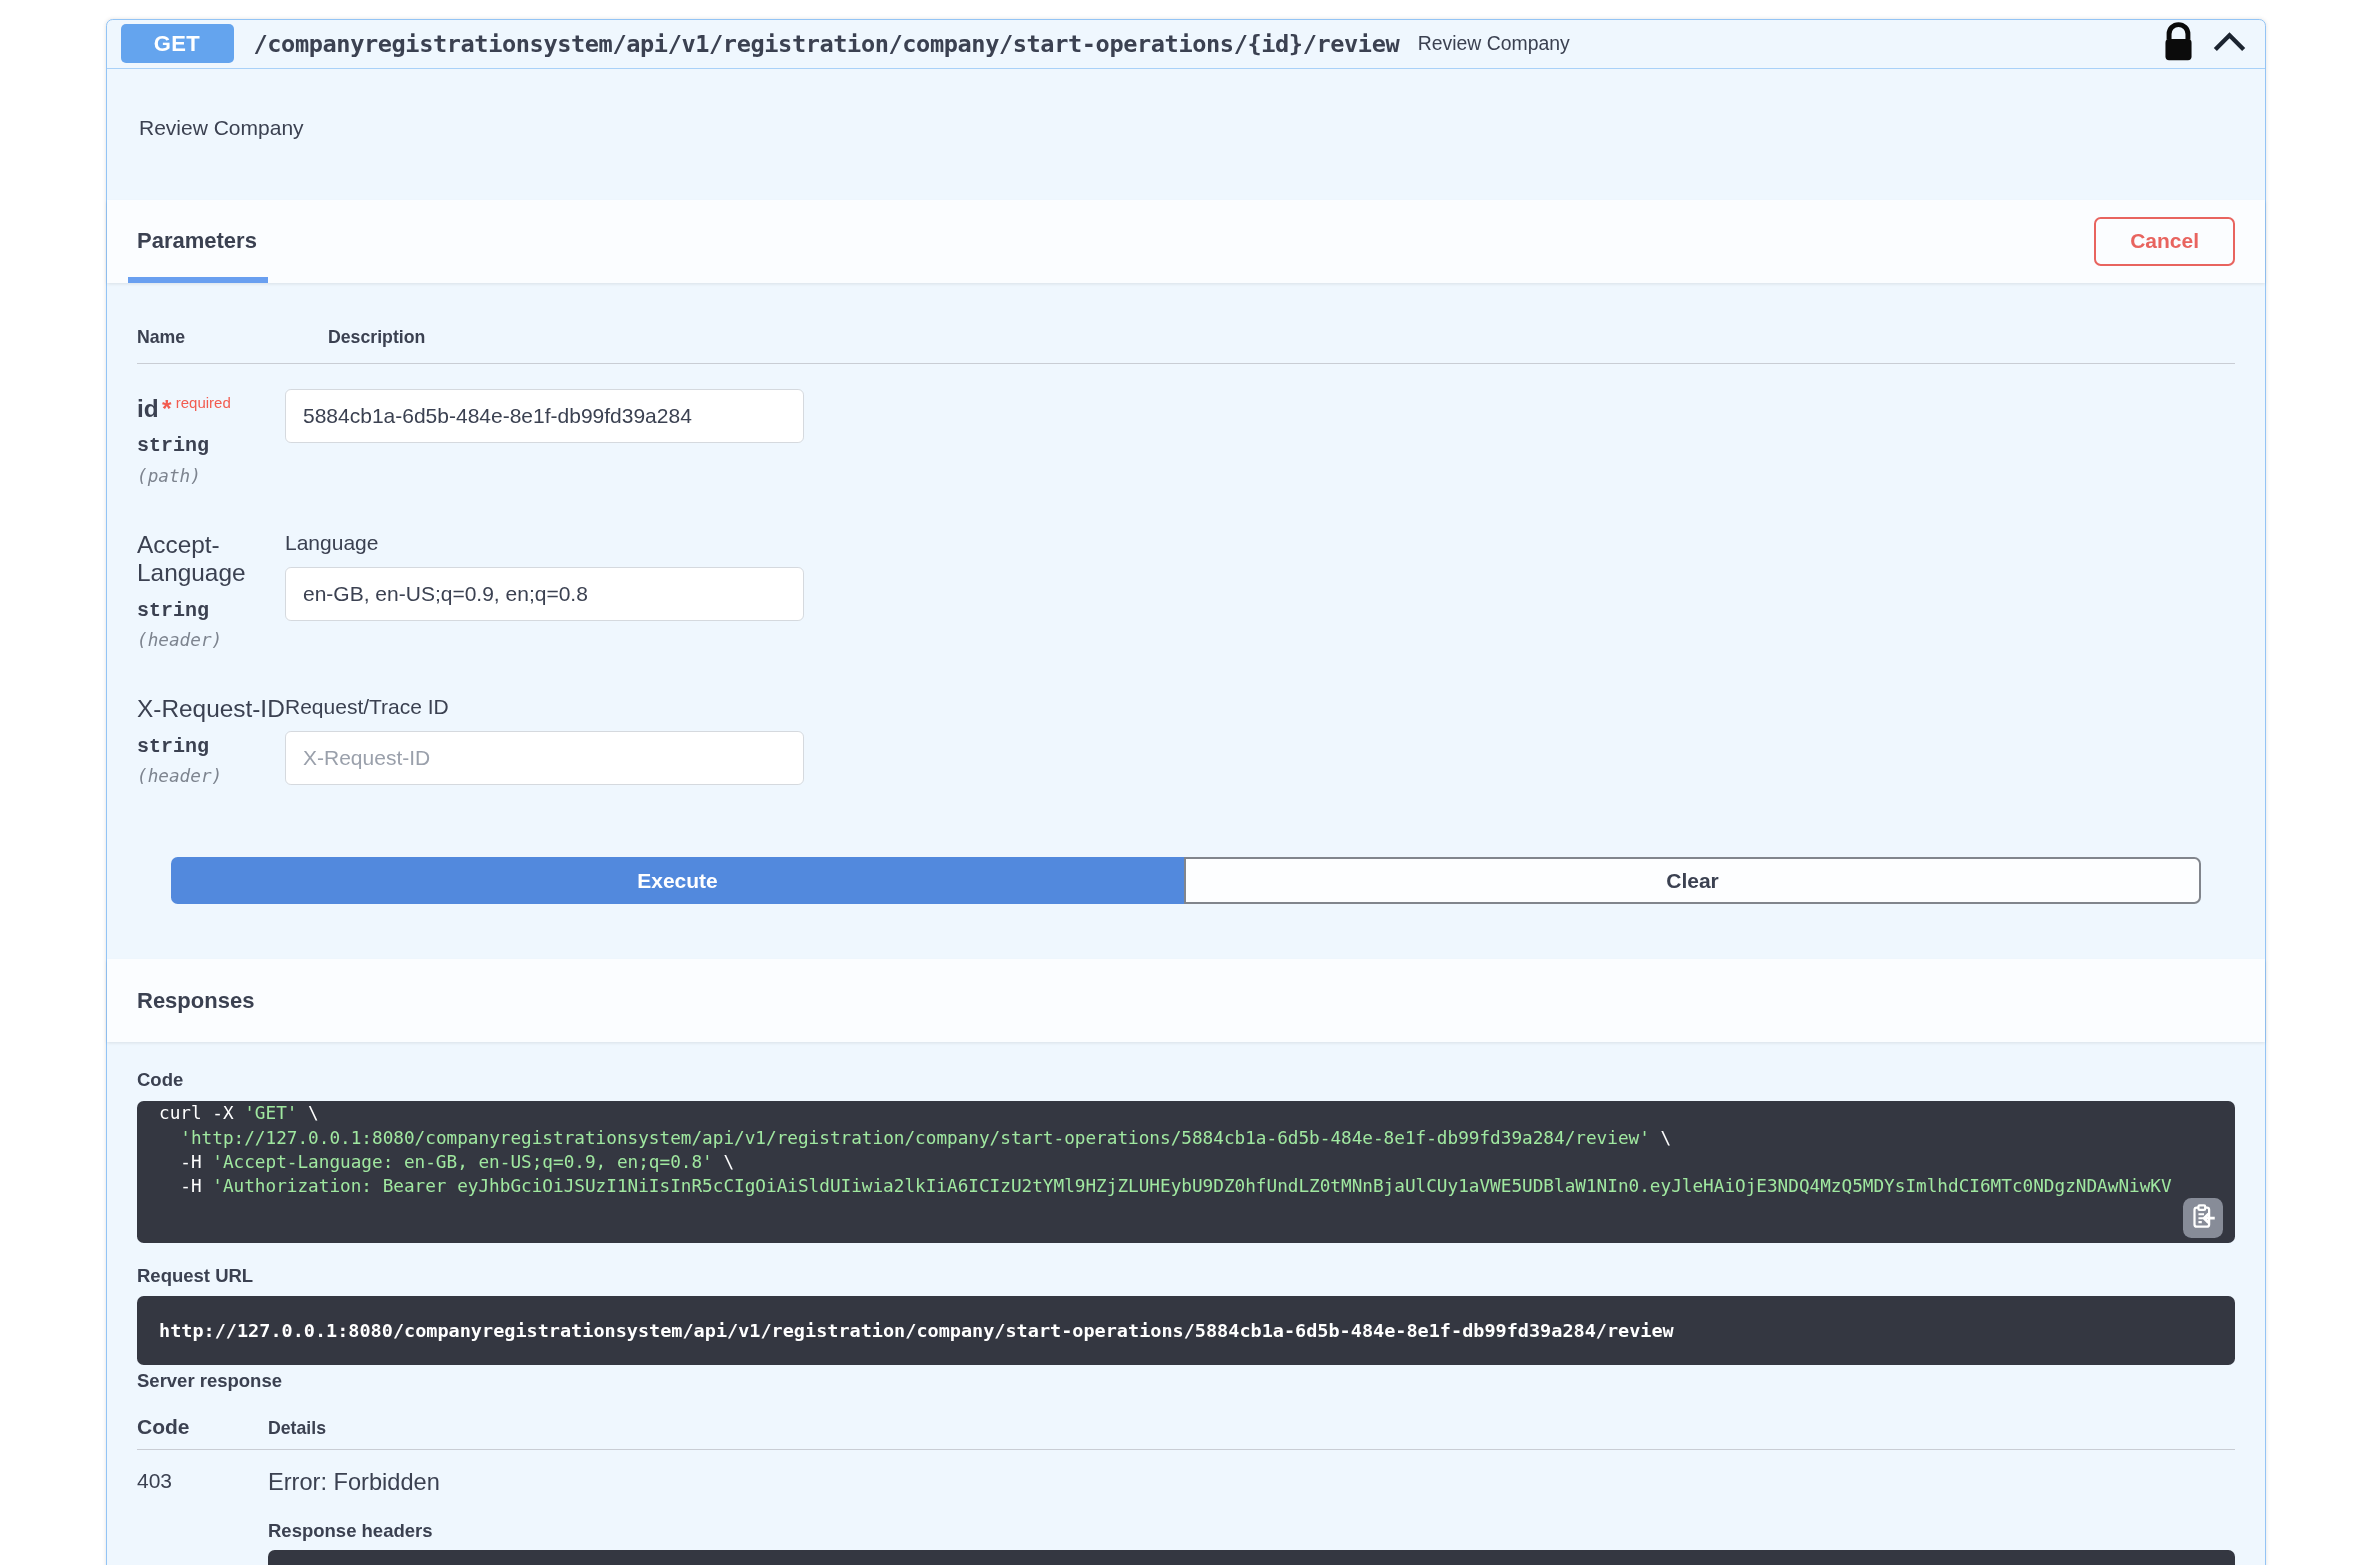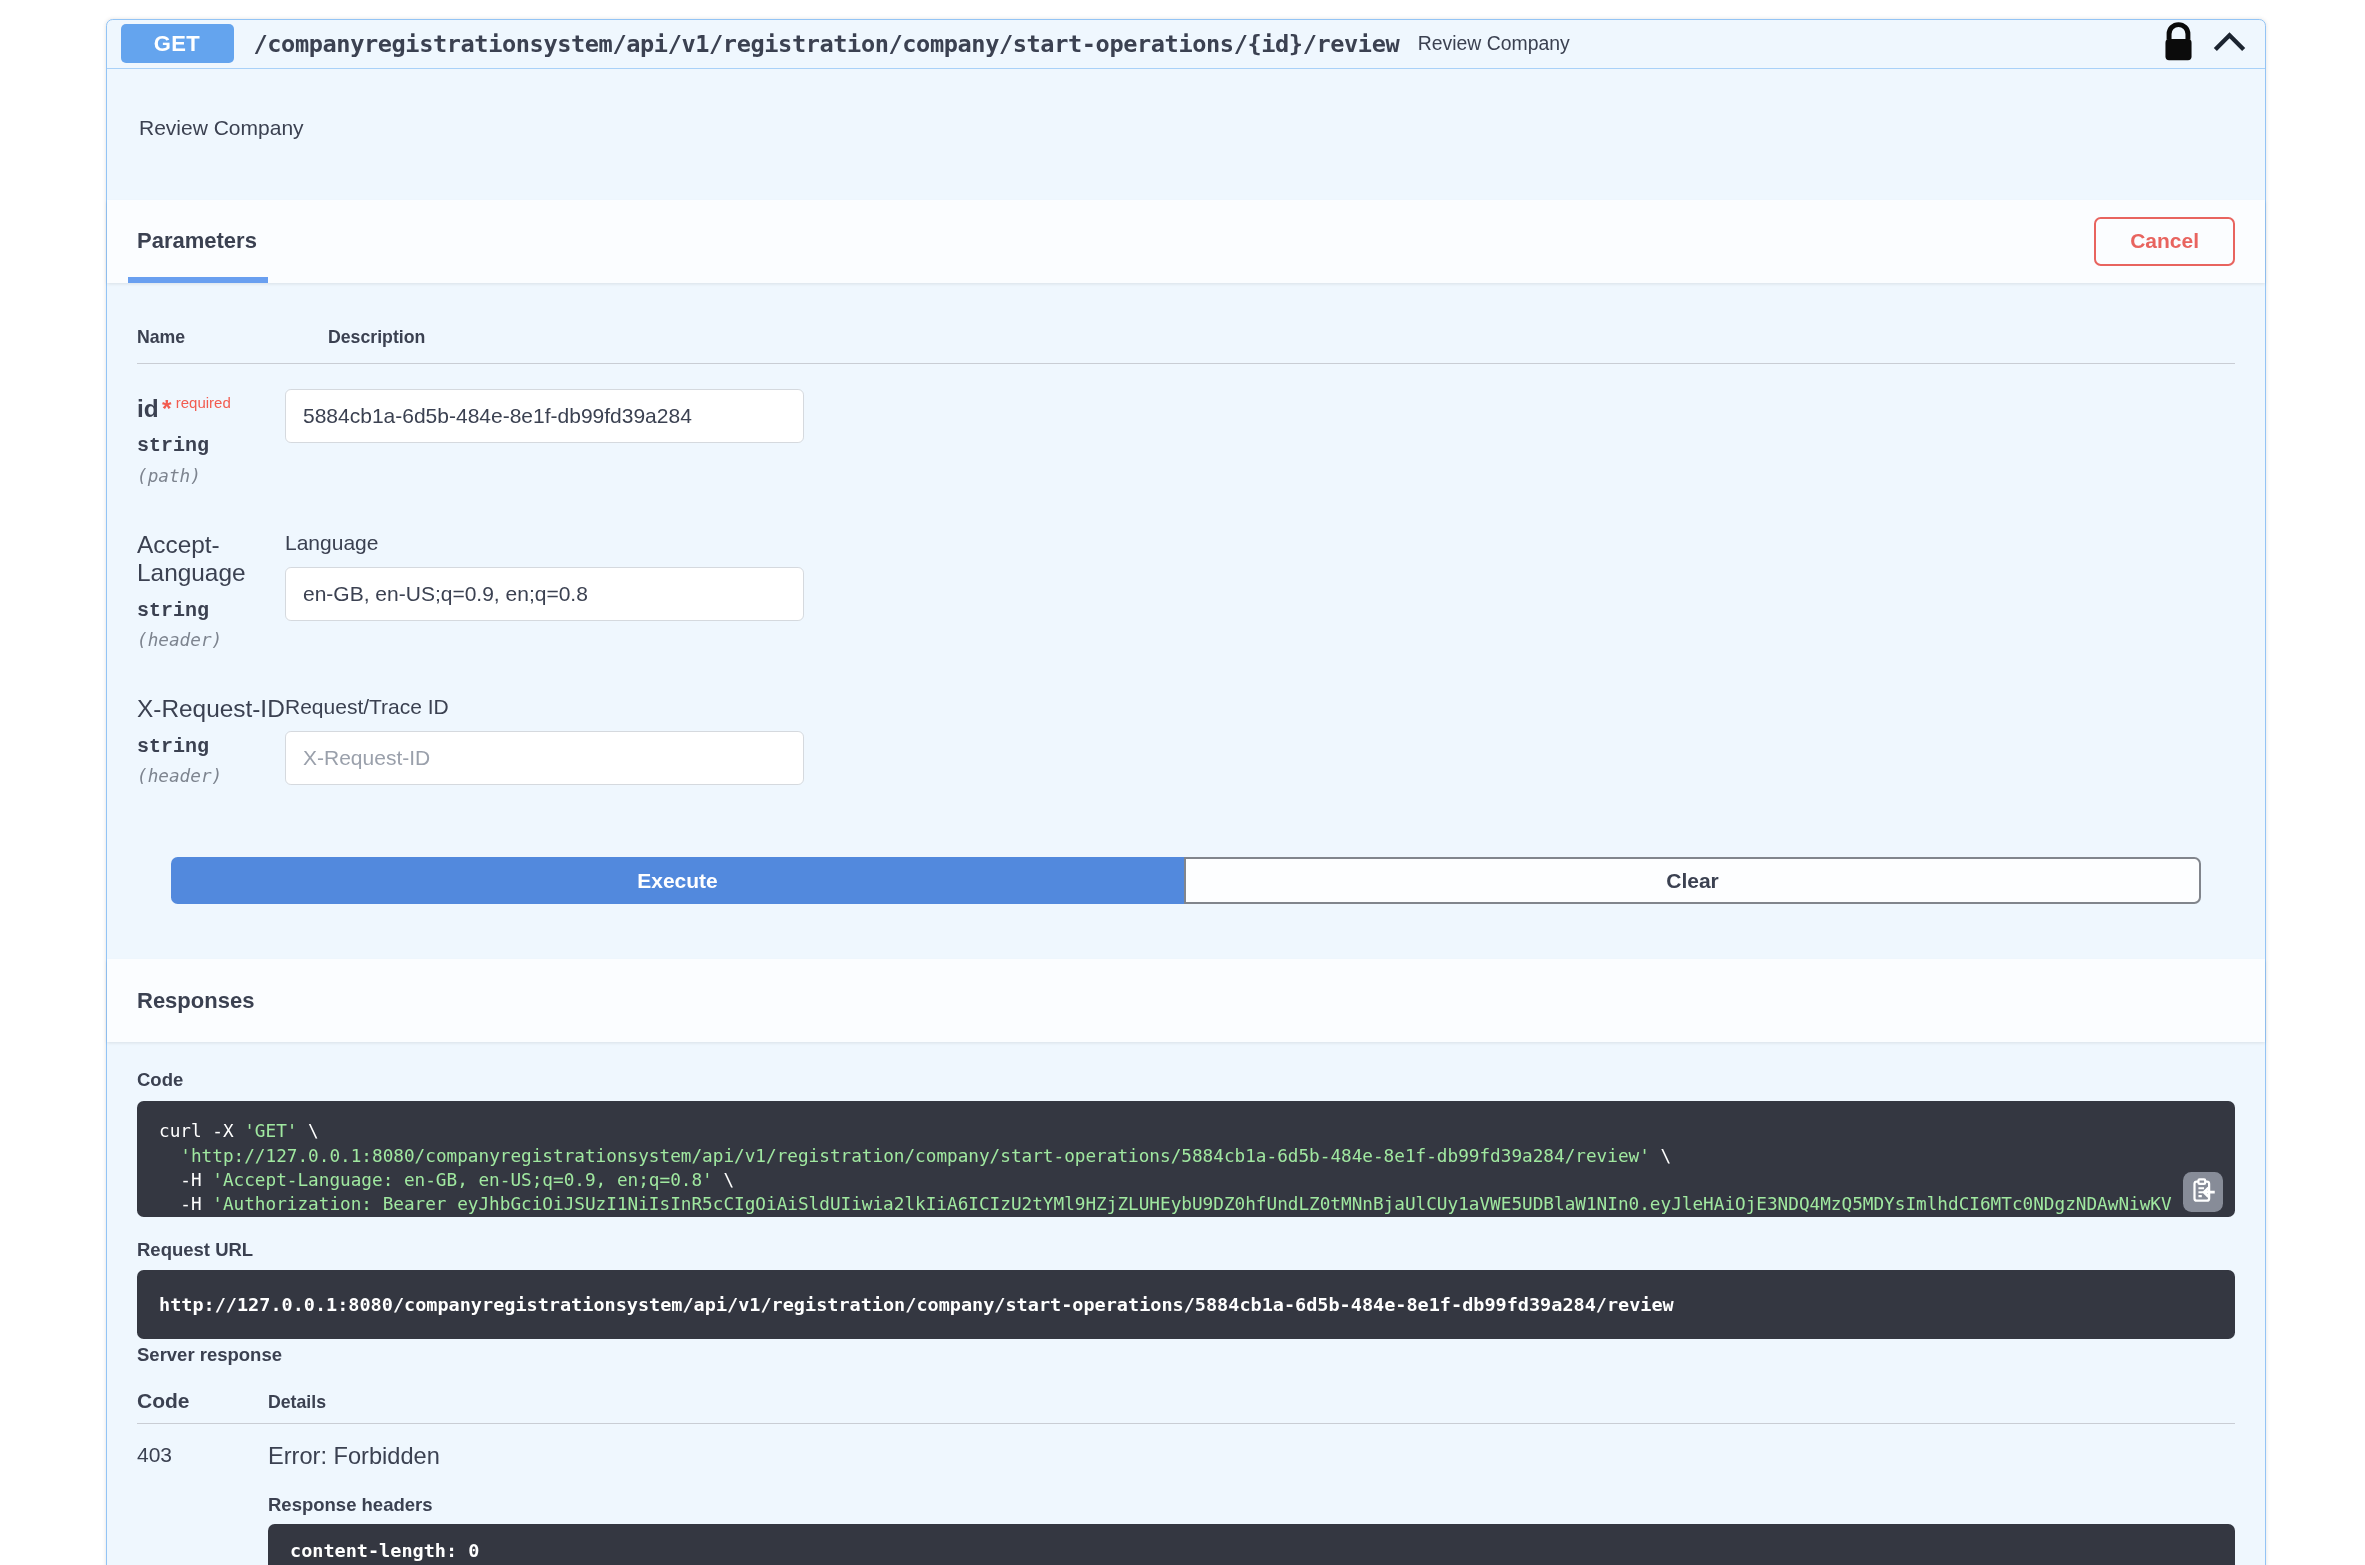--- a/index.html
+++ b/index.html
@@ -101,22 +101,22 @@
   .responses-bar{margin-top:55px;}
   
   .responses-area{padding:0 30px;}
   .block-label{font-size:18.5px;font-weight:bold;}
   .curl-label{margin-top:27px;}
   .code-block{
     background:var(--code-bg);border-radius:6.7px;color:#fff;
     font-family:"DejaVu Sans Mono",monospace;
   }
   .curl-block{
-    margin-top:10px;padding:18px 22px;font-size:17.7px;line-height:24.4px;
-    position:relative;overflow:hidden;height:116px;
+    margin-top:10px;padding:0 22px;font-size:17.7px;line-height:24.4px;
+    position:relative;overflow:hidden;height:142px;
   }
   .curl-block .cline{white-space:pre;}
   .tok-str{color:var(--code-string);}
   .copy-btn{
     position:absolute;right:11.8px;bottom:5px;width:40px;height:40px;
     background:#878c98;border:none;border-radius:8.4px;cursor:pointer;
     display:flex;align-items:center;justify-content:center;
   }
   .url-label{display:block;margin-top:22px;}
   .request-url-block{

